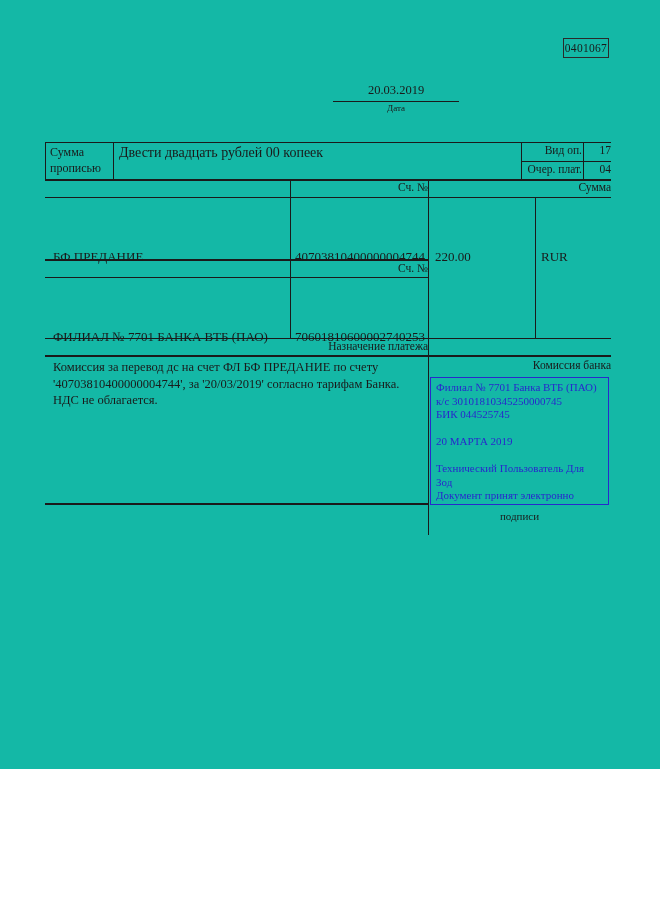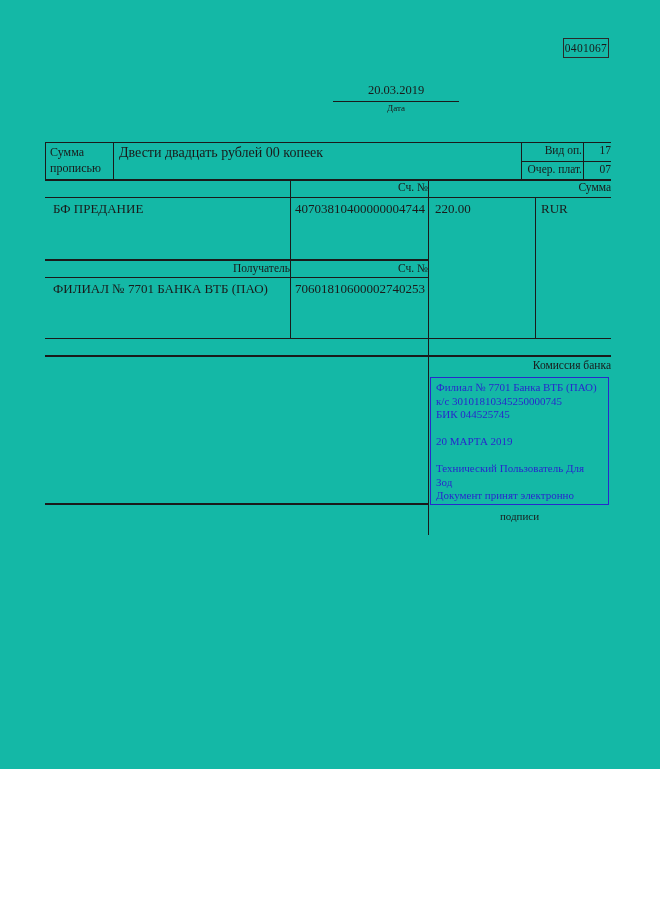--- a/index.html
+++ b/index.html
@@ -26,21 +26,21 @@
   .date-value {
     position:absolute; left:333px; top:83px; width:126px; text-align:center;
     font-size:12.5px; border-bottom:1px solid var(--ink); padding-bottom:3px;
   }
   .date-label {
     position:absolute; left:333px; top:103px; width:126px; text-align:center;
     font-size:9px;
   }
   .table { position:absolute; left:45px; top:142px; width:566px; height:394px; }
   .lbl { position:absolute; font-size:11.5px; text-align:right; }
-  .val { position:absolute; font-size:13px; white-space:nowrap; }
+  .val { position:absolute; font-size:13px; white-space:nowrap;margin-top:48px; }
   .small-lbl { position:absolute; font-size:12px; line-height:1.35; }
   .words-value { position:absolute; font-size:14px; white-space:nowrap; }
   .purpose-body {
     position:absolute; left:8px; top:217px; width:372px;
     font-size:12.5px; line-height:1.32;
   }
   .stamp {
     position:absolute; left:385px; top:235px; width:179px; height:128px;
     border:1.5px solid var(--stamp-blue); color:var(--stamp-blue);
     padding:3px 5px; font-size:11px;
@@ -77,36 +77,37 @@
     <div class="vline" style="left:538px;top:0;height:37px"></div>
     <div class="vline" style="left:245px;top:37px;height:159px"></div>
     <div class="vline" style="left:383px;top:37px;height:356px"></div>
     <div class="vline" style="left:490px;top:55px;height:141px"></div>
 
     <div class="small-lbl" style="left:5px;top:2px;width:60px">Сумма прописью</div>
     <div class="words-value" style="left:74px;top:3px">Двести двадцать рублей 00 копеек</div>
     <div class="lbl" style="left:481px;top:2px;width:56px;text-align:right">Вид оп.</div>
     <div class="lbl" style="left:538px;top:2px;width:28px">17</div>
     <div class="lbl" style="left:481px;top:21px;width:56px;text-align:right">Очер. плат.</div>
-    <div class="lbl" style="left:538px;top:21px;width:28px">07</div>
+    <div class="lbl" style="left:538px;top:21px;width:28px">04</div>
 
     <div class="lbl" style="left:245px;top:39px;width:138px">Сч. №</div>
     <div class="lbl" style="left:383px;top:39px;width:183px">Сумма</div>
 
     <div class="val" style="left:8px;top:59px">БФ ПРЕДАНИЕ</div>
     <div class="val" style="left:250px;top:59px">40703810400000004744</div>
     <div class="val" style="left:390px;top:59px">220.00</div>
     <div class="val" style="left:496px;top:59px">RUR</div>
 
-    <div class="lbl" style="left:0;top:120px;width:245px">Получатель</div>
     <div class="lbl" style="left:245px;top:120px;width:138px">Сч. №</div>
 
     <div class="val" style="left:8px;top:139px">ФИЛИАЛ № 7701 БАНКА ВТБ (ПАО)</div>
     <div class="val" style="left:250px;top:139px">70601810600002740253</div>
 
+    <div class="lbl" style="left:0;top:198px;width:383px">Назначение платежа</div>
+    <div class="purpose-body">Комиссия за перевод дс на счет ФЛ БФ ПРЕДАНИЕ по счету '40703810400000004744', за '20/03/2019' согласно тарифам Банка. НДС не облагается.</div>
 
     <div class="lbl" style="left:383px;top:217px;width:183px">Комиссия банка</div>
 
     <div class="stamp">
       <div class="stamp-line">Филиал № 7701 Банка ВТБ (ПАО)</div>
       <div class="stamp-line">к/с 30101810345250000745</div>
       <div class="stamp-line">БИК 044525745</div>
       <div class="stamp-line"></div>
       <div class="stamp-line">20 МАРТА 2019</div>
       <div class="stamp-line"></div>

